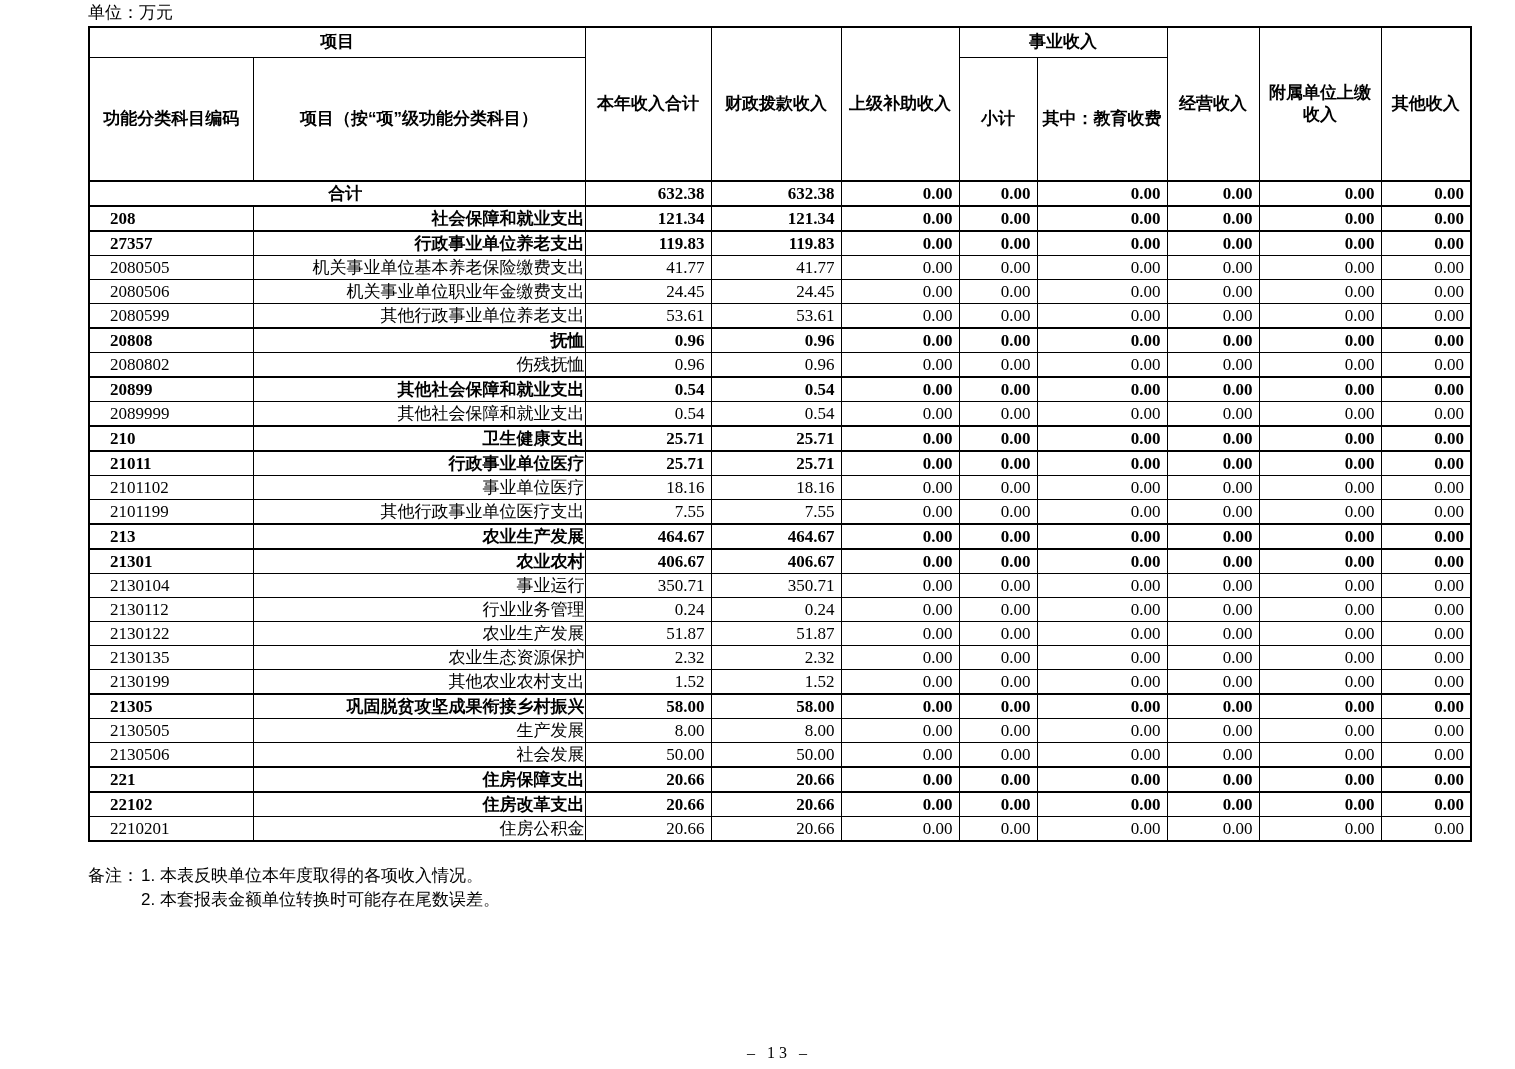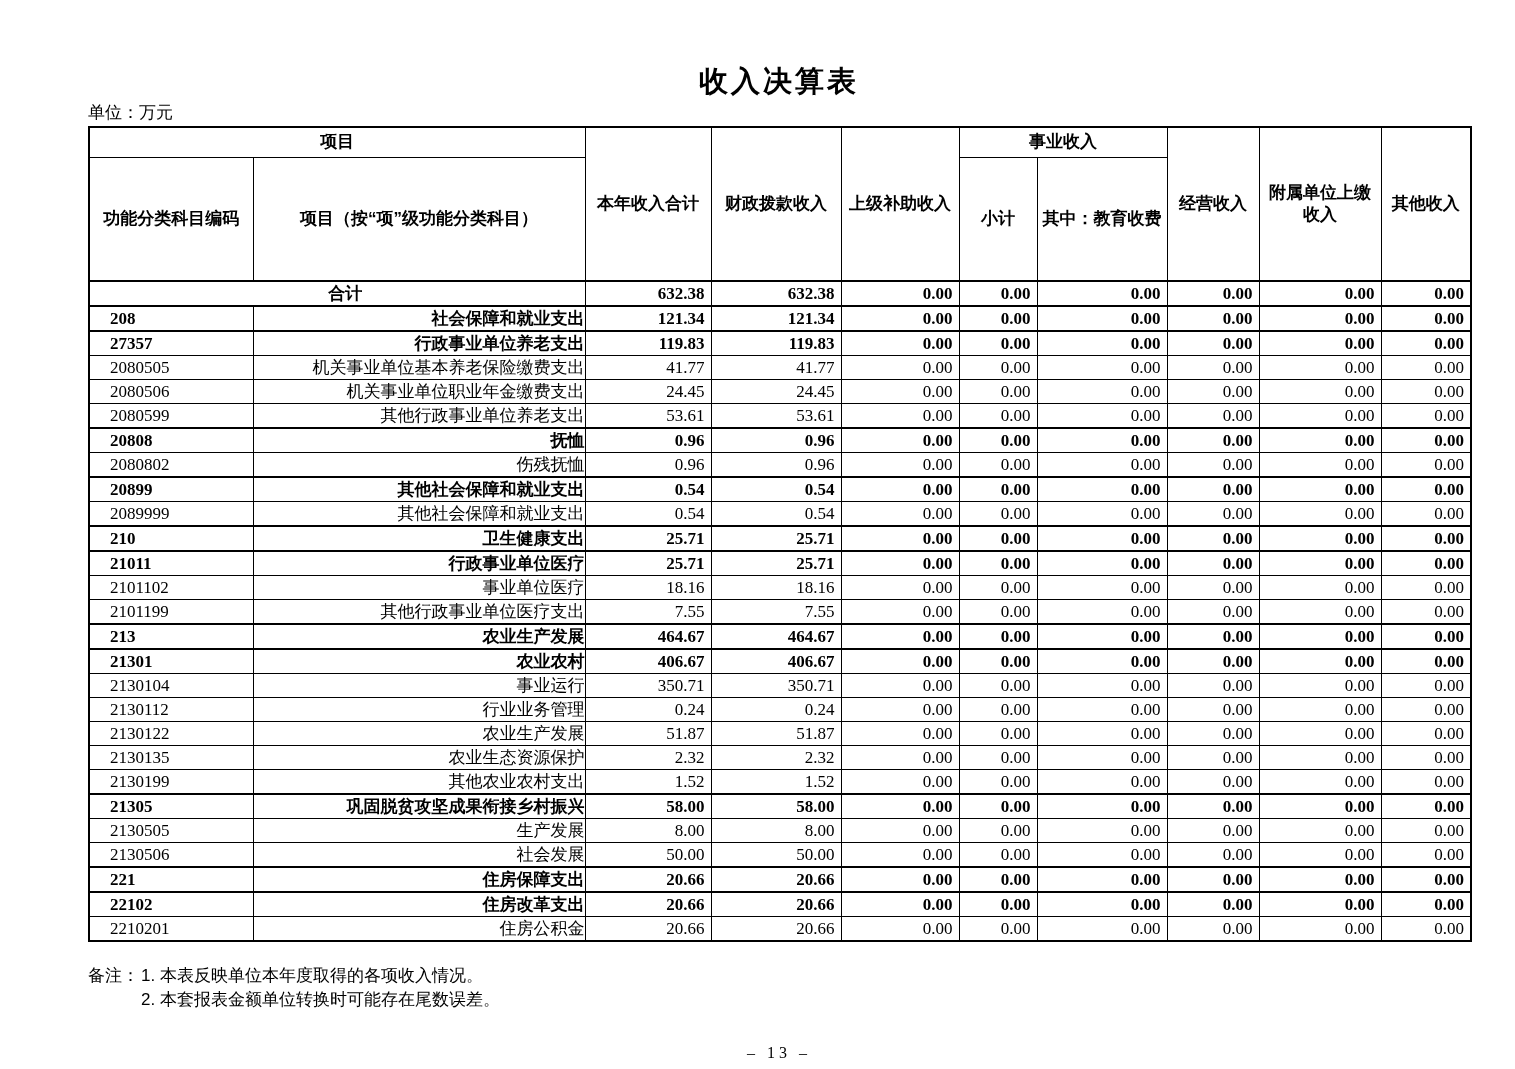--- a/index.html
+++ b/index.html
@@ -116,21 +116,20 @@
     letter-spacing: 4px;
     margin-top: 20px;
   }
 </style>
 </head>
 <body>
 
 <div class="page">
   <div class="content">
 
-    <div class="doc-title">收入决算表</div>
 
 
     <div class="unit-line">
       <span>单位：万元</span>
     </div>
 
     <table class="income-table">
       <colgroup>
         <col style="width:164px">
         <col style="width:332px">

